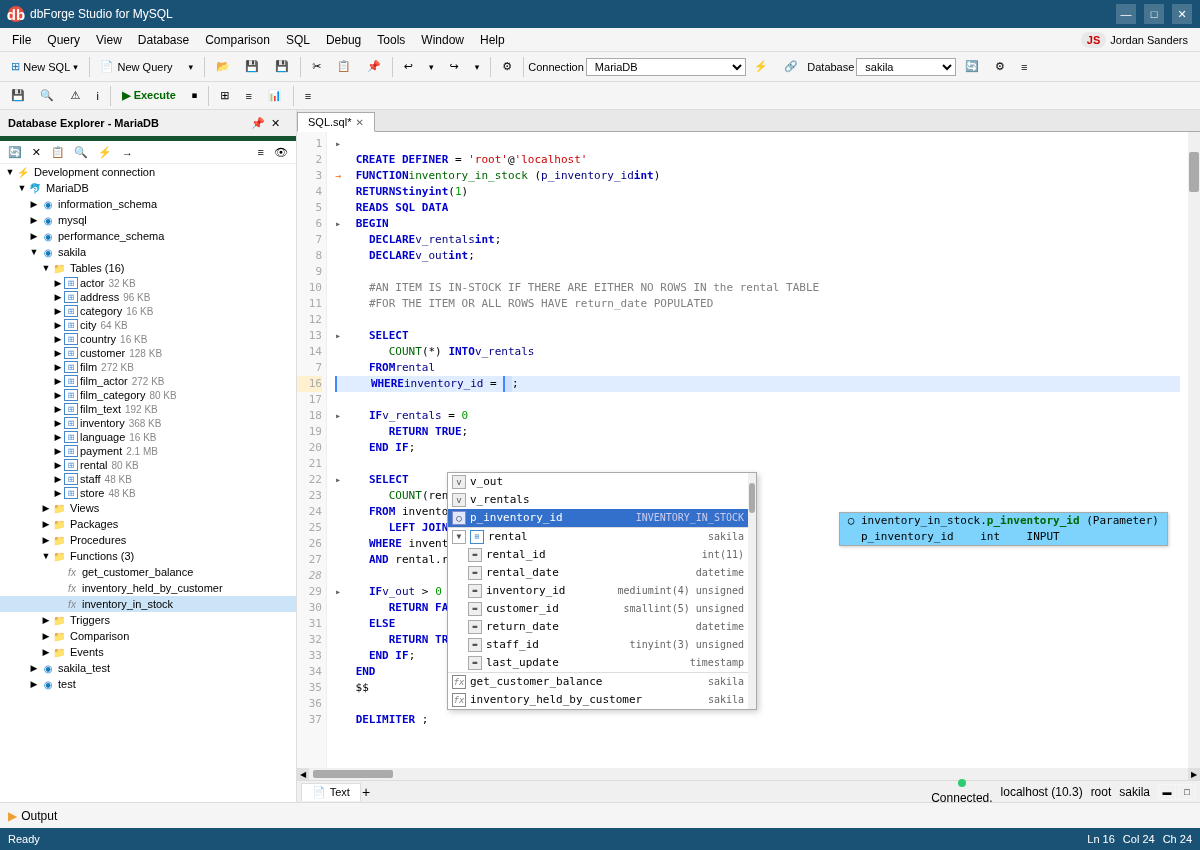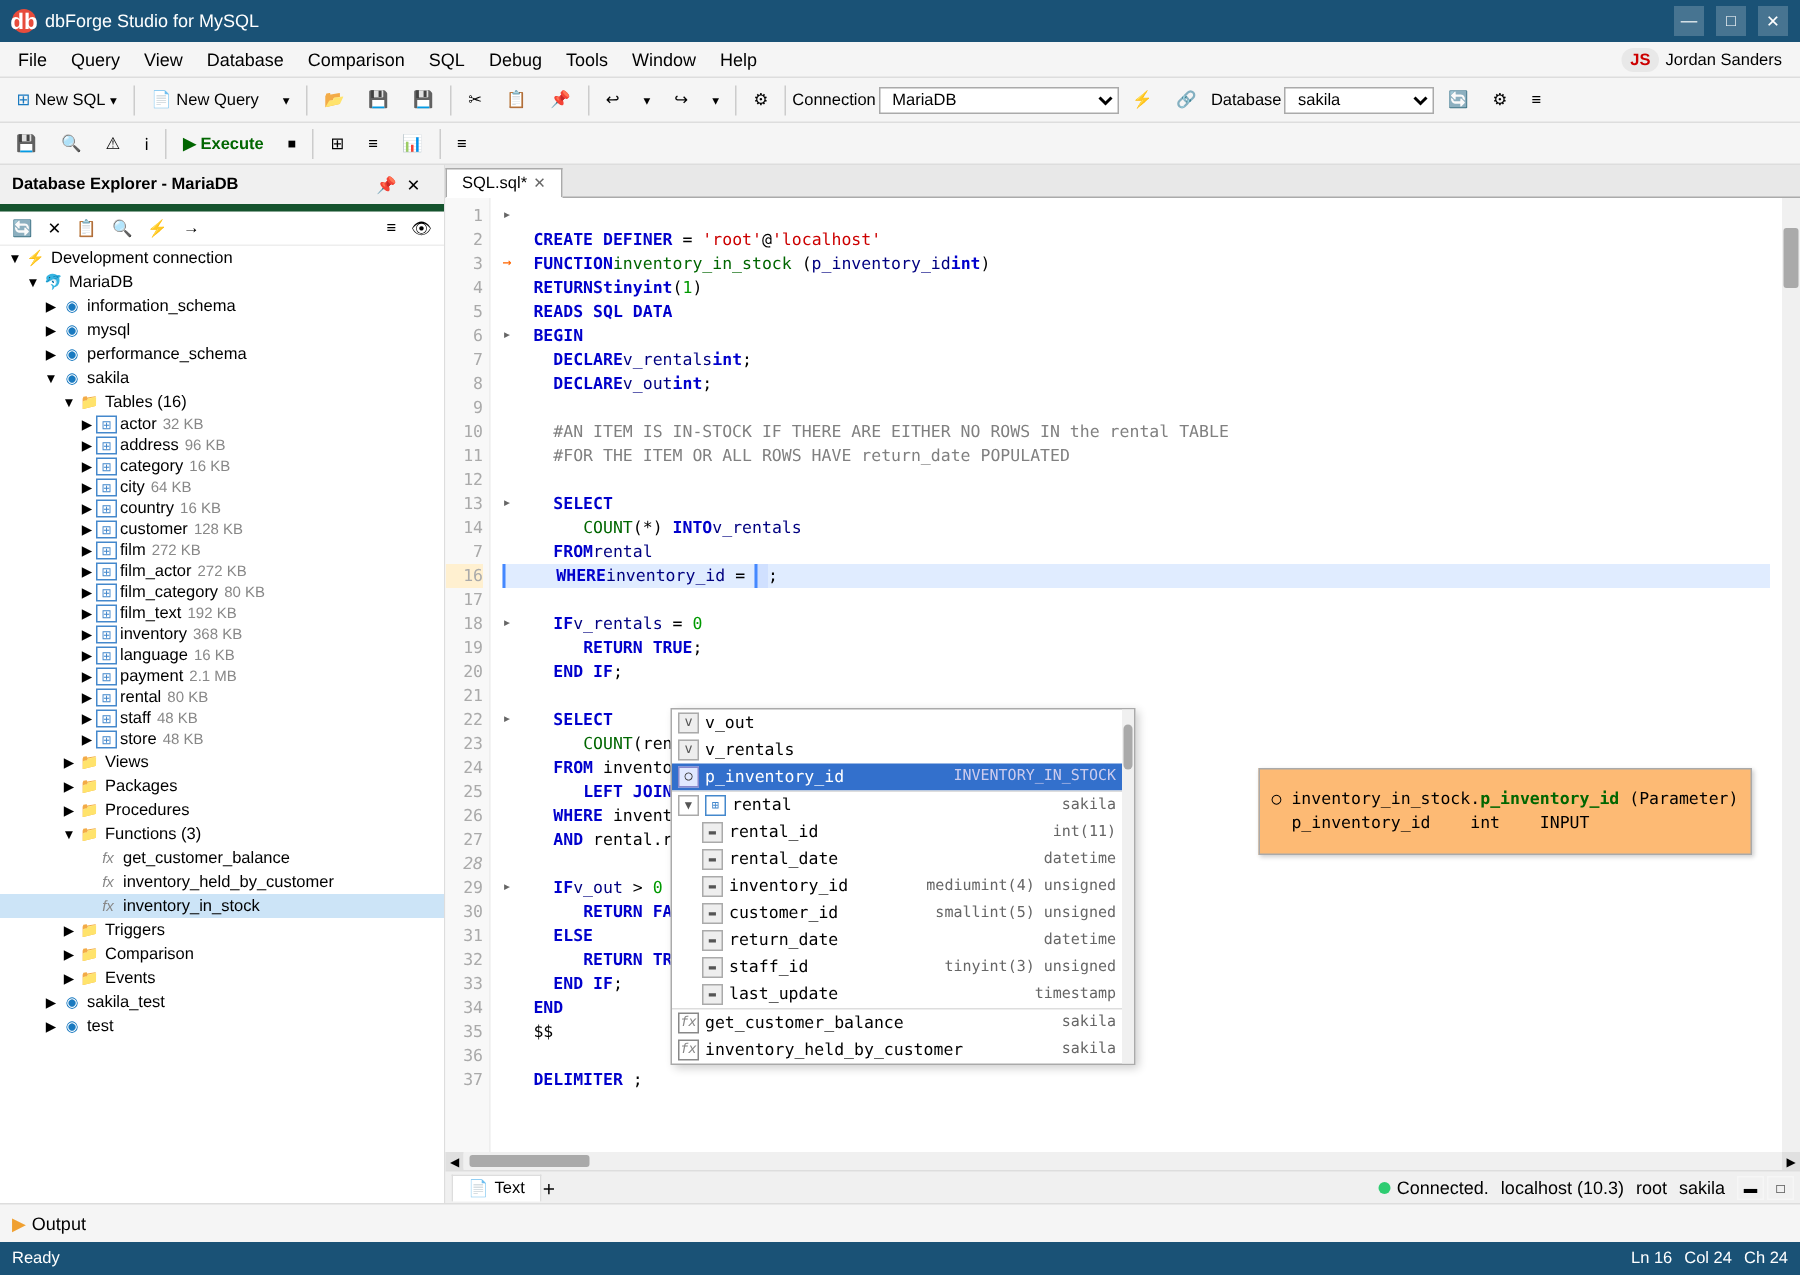--- a/index.html
+++ b/index.html
@@ -78,34 +78,34 @@
     .ac-table-icon { border: 1px solid #4488cc; color: #4488cc; font-size: 8px; }
     .ac-func-icon { color: #888; font-style: italic; border: 1px solid #888; font-size: 9px; }
     .ac-col-icon { background: #eee; color: #555; }
     .ac-name { flex: 1; }
     .ac-desc { color: #666; font-size: 10px; text-align: right; }
     .ac-scrollbar { width: 8px; background: #f0f0f0; position: relative; }
     .ac-thumb { width: 6px; height: 30px; background: #aaa; position: absolute; top: 10px; left: 1px; border-radius: 3px; }
     .ac-separator { height: 1px; background: #ddd; }
 
     
-    #tooltip { position: absolute; top: 380px; right: 20px; background: #fdba74; border: 1px solid #aaa; padding: 12px 8px; font-family: 'Consolas', monospace; font-size: 11px; z-index: 101; box-shadow: 1px 1px 3px rgba(0,0,0,0.2); }
+    #tooltip { position: absolute; top: 380px; right: 20px; background: #7dd3fc; border: 1px solid #aaa; padding: 0 8px; font-family: 'Consolas', monospace; font-size: 11px; z-index: 101; box-shadow: 1px 1px 3px rgba(0,0,0,0.2); }
     #tooltip .tooltip-icon { display: inline; }
     #tooltip .tooltip-bold { font-weight: bold; color: #006600; }
 
     
     #bottom-tabs { height: 22px; background: #f0f0f0; border-top: 1px solid #ddd; display: flex; align-items: center; padding: 0 4px; }
     .bottom-tab { padding: 2px 10px; font-size: 11px; cursor: pointer; display: flex; align-items: center; gap: 4px; }
     .bottom-tab.active { background: white; border: 1px solid #ddd; border-bottom: none; }
 
     
     #status-bar { height: 22px; background: #1a5276; color: white; display: flex; align-items: center; padding: 0 8px; justify-content: space-between; font-size: 11px; }
     #status-bar .left { display: flex; align-items: center; gap: 4px; }
     #status-bar .right { display: flex; align-items: center; gap: 8px; }
-    .status-connected { display: flex; align-items: center; gap: 4px; }
+    .status-connected { display: flex; align-items: center; gap: 4px; flex-direction: column; }
     .green-dot { width: 8px; height: 8px; background: #2ecc71; border-radius: 50%; }
     .view-btns { display: flex; gap: 2px; }
     .view-btn { width: 18px; height: 16px; border: 1px solid rgba(255,255,255,0.4); background: rgba(255,255,255,0.1); cursor: pointer; display: flex; align-items: center; justify-content: center; font-size: 9px; }
 
     
     #code-content::-webkit-scrollbar { width: 8px; height: 8px; }
     #code-content::-webkit-scrollbar-thumb { background: #aaa; }
     #code-content::-webkit-scrollbar-track { background: #f0f0f0; }
     #tree::-webkit-scrollbar { width: 6px; }
     #tree::-webkit-scrollbar-thumb { background: #bbb; }

